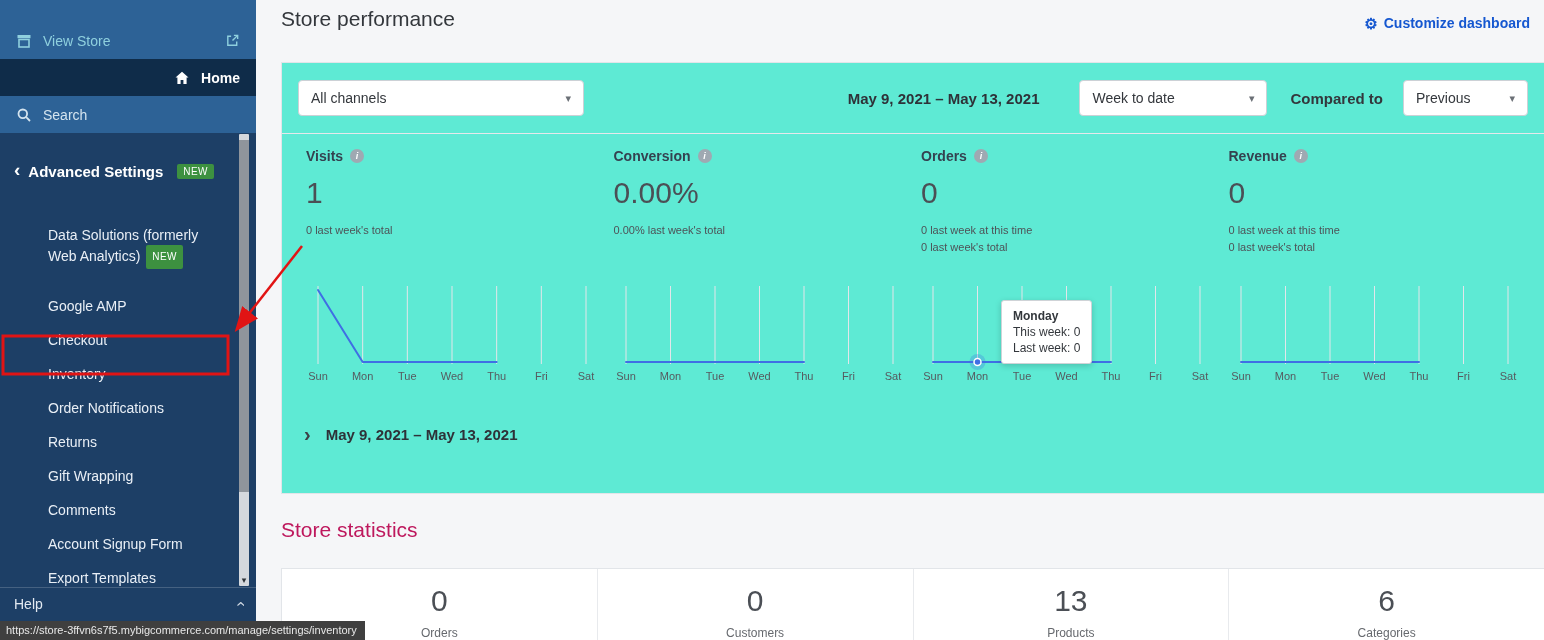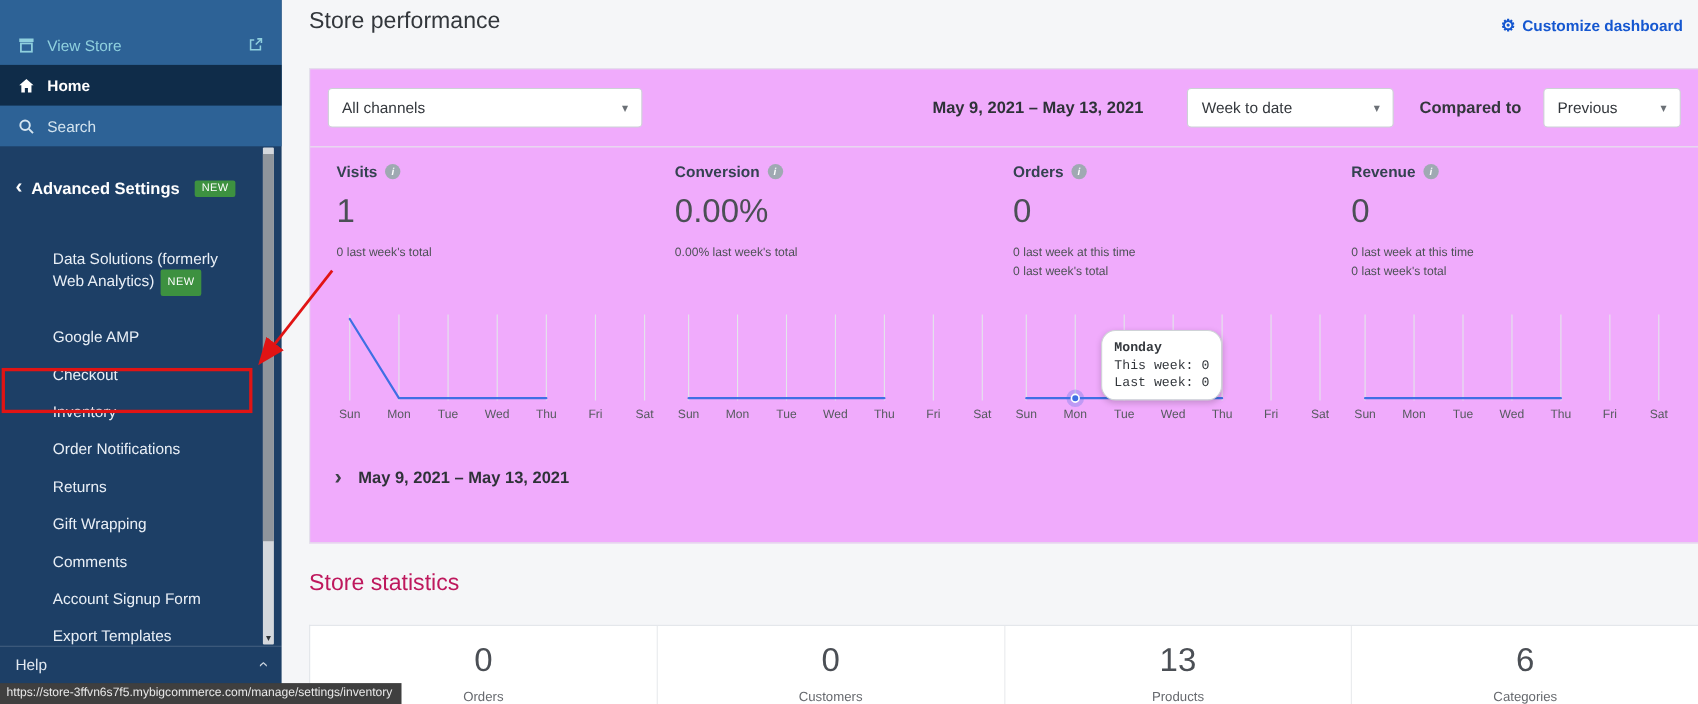--- a/index.html
+++ b/index.html
@@ -16,21 +16,21 @@
     position: absolute; left: 0; top: 0; width: 256px; height: 640px;
     background: var(--sidebar-body, #1d3f66);
   }
   .sb-top { background: var(--sidebar-top, #2d6296); padding-top: 22px; }
   .sb-row {
     height: 37px; display: flex; align-items: center; gap: 11px;
     padding: 0 16px; font-size: 14px; color: #d4e4ef; cursor: pointer;
   }
   .sb-viewstore { color: var(--teal, #8fd0de); }
   .sb-viewstore .ext { margin-left: auto; }
-  .sb-home { background: var(--sidebar-active, #0f2c49); color: #ffffff; font-weight: bold; }
+  .sb-home { background: var(--sidebar-active, #0f2c49); color: #ffffff; font-weight: bold; justify-content: flex-end; }
   .ic { flex: 0 0 auto; }
 
   .sb-section {
     padding: 28px 16px 0 14px; height: 48px;
     display: flex; align-items: center; gap: 8px; cursor: pointer;
   }
   .back-chev { color: #fff; font-size: 19px; font-weight: bold; line-height: 1; margin-top: -3px; }
   .sb-section-label { color: #ffffff; font-weight: bold; font-size: 15px; }
   .badge {
     background: var(--badge-green, #3d9140); color: #fff; font-size: 10px; font-weight: normal;
@@ -72,21 +72,21 @@
   .main { position: absolute; left: 256px; top: 0; right: 0; height: 451px; }
   .page-title { position: absolute; left: 25px; top: 7px; font-size: 21px; font-weight: 500; color: #33373c; }
   .customize {
     position: absolute; right: 14px; top: 15px; display: flex; align-items: center; gap: 6px;
     color: var(--accent, #1557d0); font-size: 14px; font-weight: 600; cursor: pointer;
   }
   .gear { font-size: 15px; line-height: 1; }
 
   .perf-card {
     position: absolute; left: 25px; right: 0; top: 62px; height: 432px;
-    background: #f0abfc; border: 1px solid #e2e5e9; border-right: none;
+    background: #5eead4; border: 1px solid #e2e5e9; border-right: none;
   }
   .controls { display: flex; align-items: center; padding: 17px 16px; border-bottom: 1px solid #e6e8eb; }
   .select {
     border: 1px solid #ccd1d6; border-radius: 4px; height: 36px; background: #fff;
     display: flex; align-items: center; justify-content: space-between;
     padding: 0 12px; font-size: 14px; color: #33373c; cursor: pointer;
   }
   .sel-channels { width: 286px; }
   .sel-week { width: 188px; margin-left: 20px; }
   .sel-prev { width: 125px; margin-left: 20px; }
@@ -107,23 +107,23 @@
     margin-top: 14px; height: 34px; display: flex; flex-direction: column;
     justify-content: flex-start; gap: 5px; font-size: 11px; color: #4e5257;
   }
 
   .charts { position: relative; display: grid; grid-template-columns: repeat(4, 1fr); padding: 12px 16px 0; }
   .chart { height: 104px; }
   .chart svg text { font-family: "Liberation Sans", sans-serif; }
 
   .chart-tip {
     position: absolute; left: 719px; top: 30px; z-index: 5;
-    background: #fff; border: 1px solid #cfd3d7; border-radius: 13px;
+    background: #fff; border: 1px solid #cfd3d7; border-radius: 3px;
     box-shadow: 0 2px 6px rgba(0,0,0,.18);
-    padding: 7px 11px; font-size: 12px; color: #33373c; line-height: 16px; font-family: Liberation Mono, monospace;
+    padding: 7px 11px; font-size: 12px; color: #33373c; line-height: 16px;
   }
   .chart-tip .tip-title { font-weight: bold; display: block; }
 
   .expand-row { display: flex; align-items: center; gap: 15px; padding: 38px 16px 0 22px; }
   .expand-chevron { font-size: 20px; color: #3c4147; font-weight: bold; line-height: 1; cursor: pointer; }
   .expand-label { font-size: 15px; font-weight: bold; color: #2e3238; }
 
   .stats-title { position: absolute; left: 25px; top: 518px; font-size: 21px; font-weight: 500; color: #be185d; }
   .stats-row {
     position: absolute; left: 25px; right: 0; top: 568px; height: 90px;

